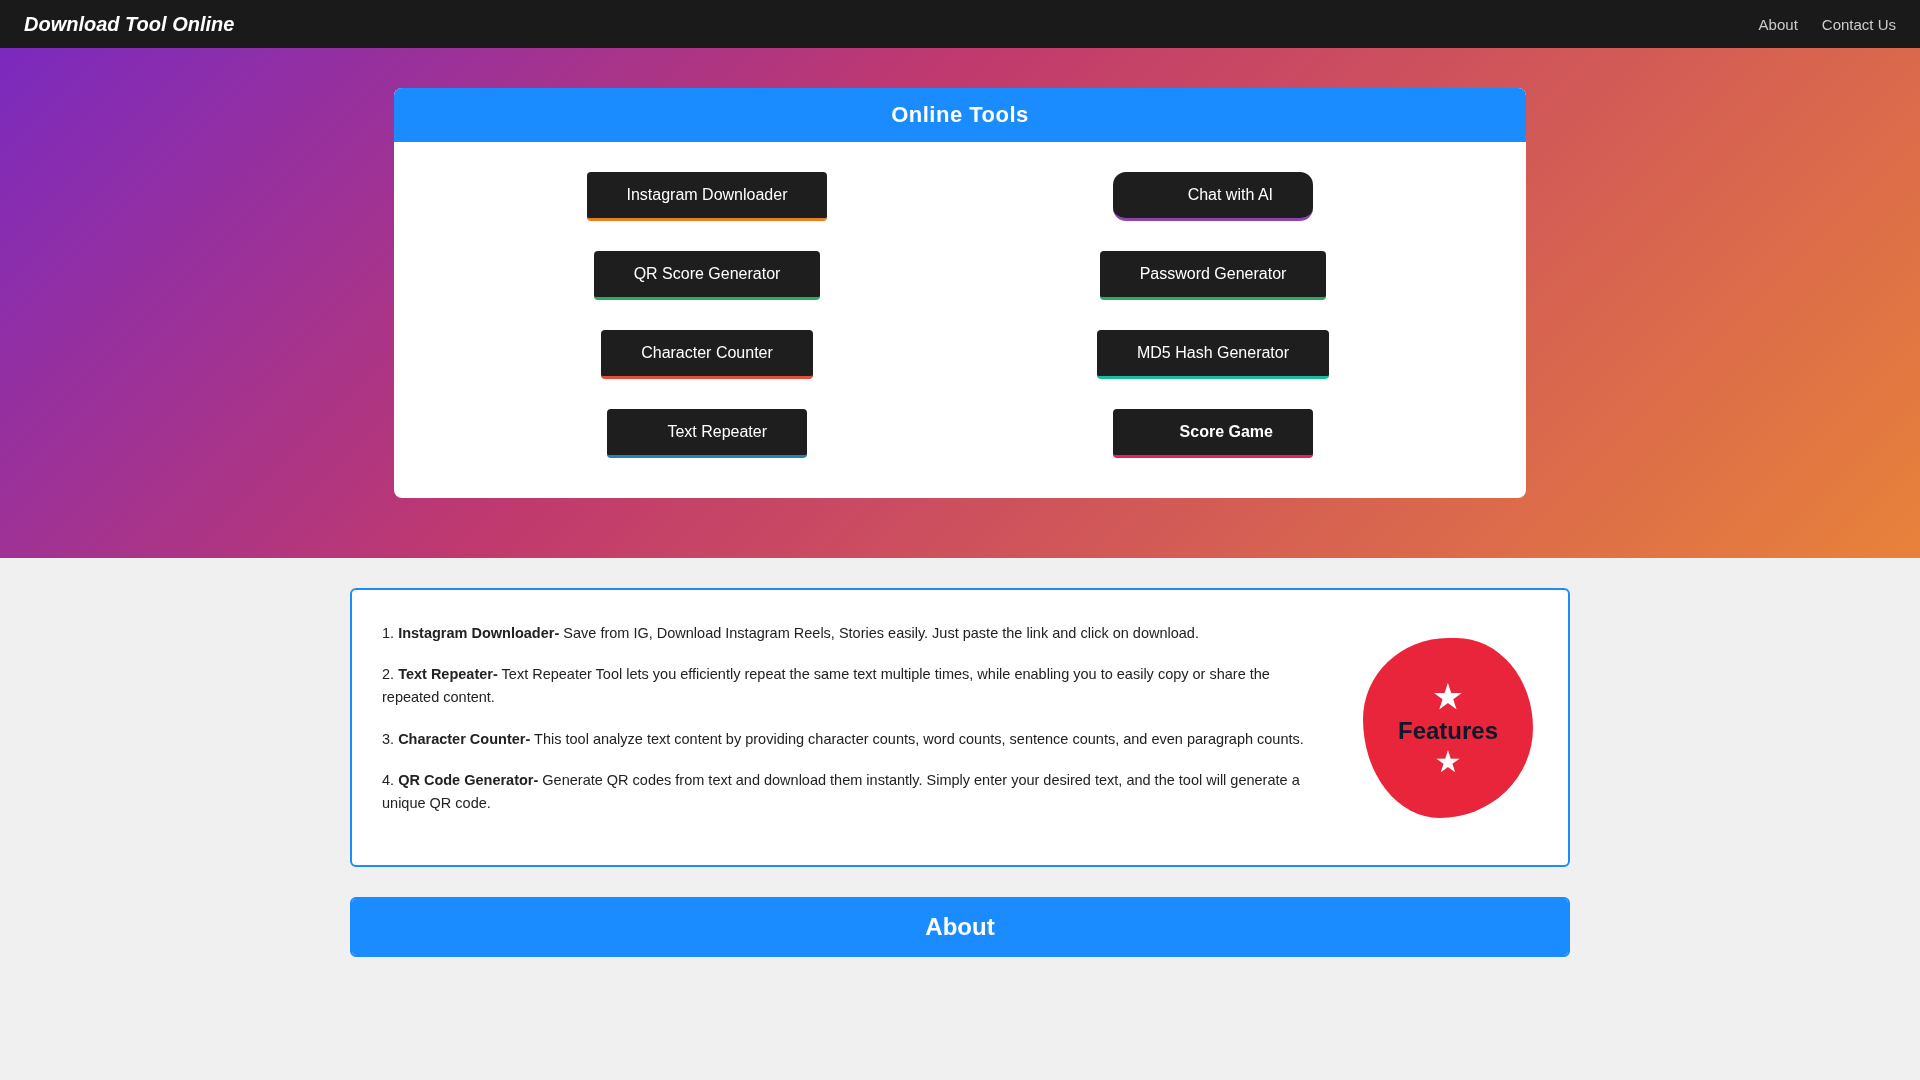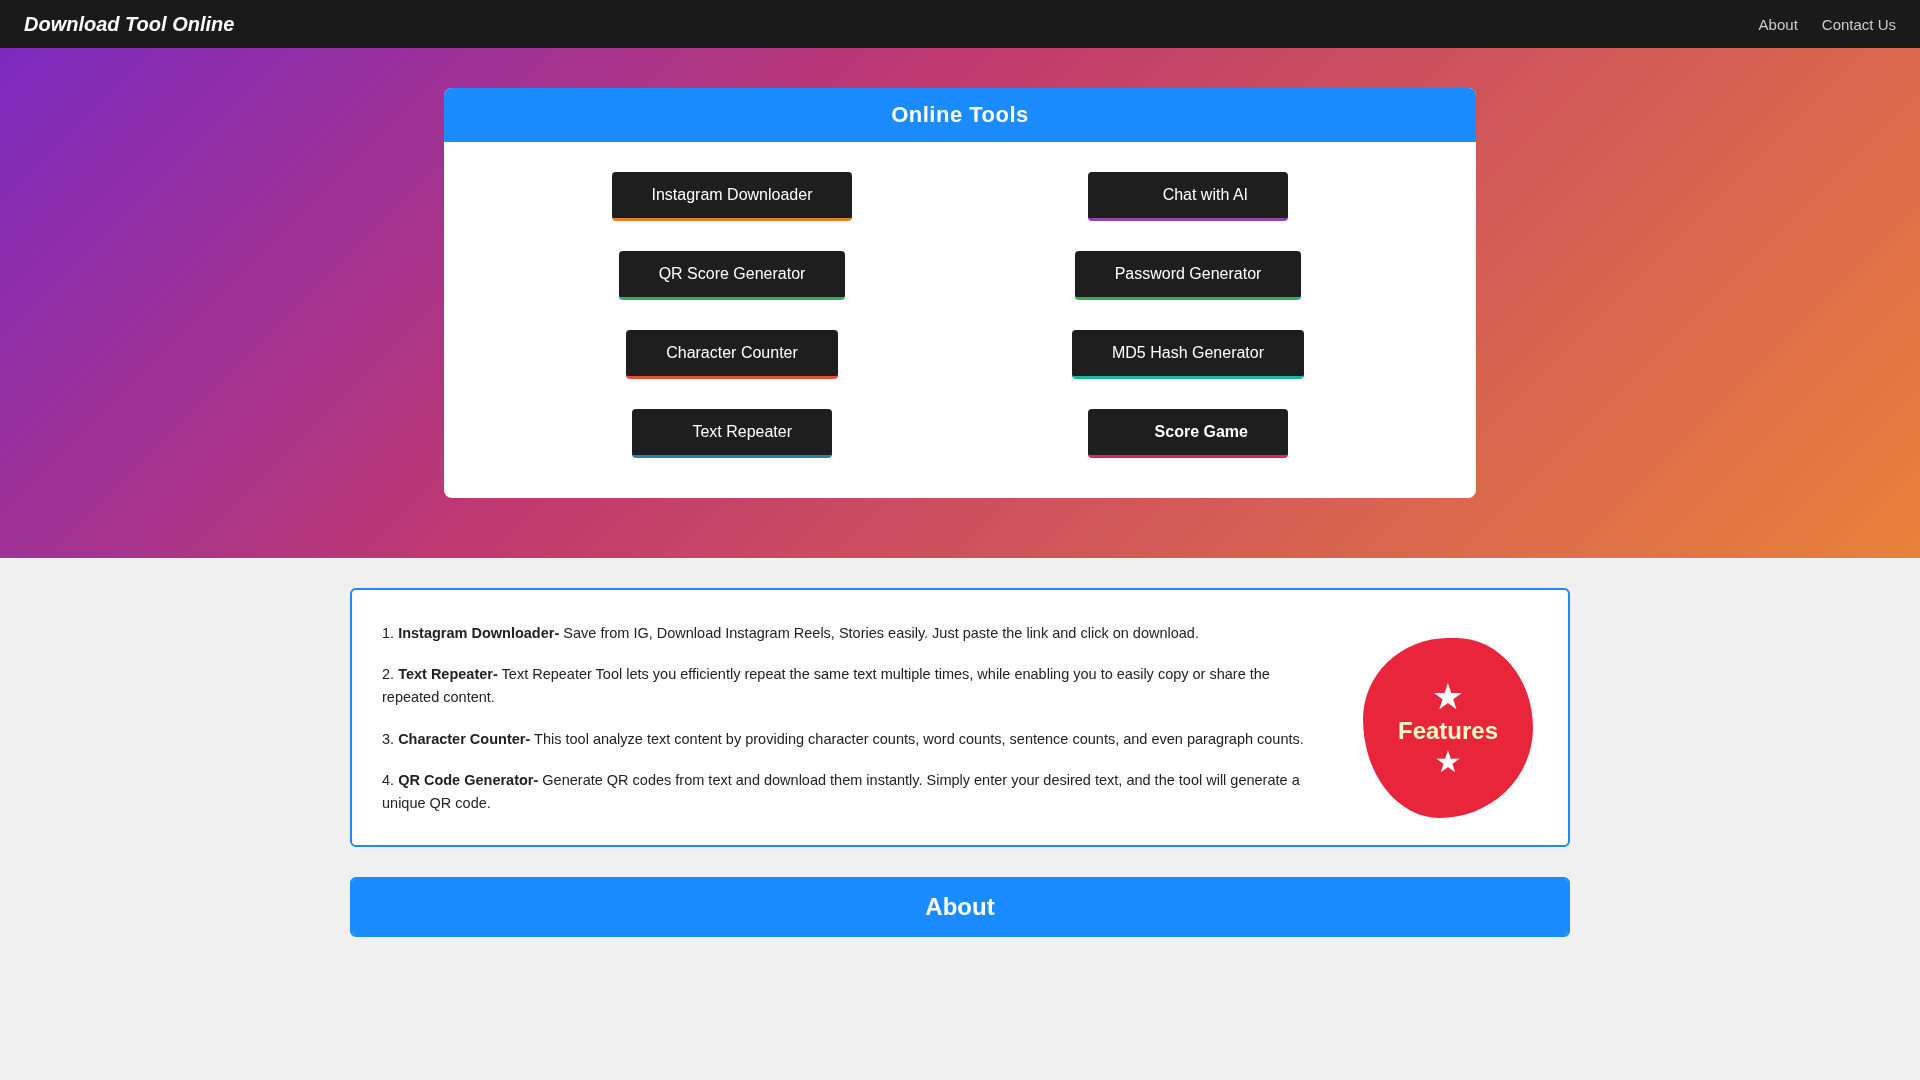--- a/index.html
+++ b/index.html
@@ -43,21 +43,21 @@
       min-height: 460px;
       display: flex;
       align-items: flex-start;
       justify-content: center;
     }
 
     
     .tools-card {
       background: #fff;
       border-radius: 8px;
-      width: 1032px;
+      width: 1132px;
       max-width: 100%;
       overflow: hidden;
     }
     .tools-header {
       background: #1a8cff;
       color: #fff;
       text-align: center;
       padding: 14px;
       font-size: 22px;
       font-weight: bold;
@@ -86,21 +86,21 @@
       text-align: right;
       position: relative;
       transition: background 0.2s;
     }
 
     
     .tool-btn.border-orange { border-bottom: 3px solid #e67e22; }
     .tool-btn.border-green  { border-bottom: 3px solid #27ae60; }
     .tool-btn.border-red    { border-bottom: 3px solid #e74c3c; padding-left: 40px; }
     .tool-btn.border-blue   { border-bottom: 3px solid #2980b9; }
-    .tool-btn.border-purple { border-bottom: 3px solid #8e44ad; }
+    .tool-btn.border-purple { border-bottom: 3px solid #8e44ad; border-radius: 13px; }
     .tool-btn.border-teal   { border-bottom: 3px solid #1abc9c; }
     .tool-btn.border-pink   { border-bottom: 3px solid #e91e63; font-weight: bold; }
 
     
     .section-wrapper {
       max-width: 1340px;
       margin: 0 auto;
       padding: 30px 60px;
     }
     .features-card {
@@ -113,23 +113,22 @@
     .features-header {
       background: #1a8cff;
       color: #fff;
       text-align: center;
       padding: 14px;
       font-size: 24px;
       font-weight: bold;
     }
     .features-body {
       display: flex;
-      padding: 12px 30px;
+      padding: 32px 30px;
       gap: 30px;
-      margin-top: 20px;
     }
     .features-list {
       flex: 1;
     }
     .feature-item {
       font-size: 14.5px;
       color: #222;
       margin-bottom: 18px;
       line-height: 1.6;
     }
@@ -155,21 +154,21 @@
       justify-content: center;
       position: relative;
     }
     .badge-star-top {
       font-size: 36px;
       color: #fff;
       line-height: 1;
       margin-bottom: 2px;
     }
     .badge-text {
-      color: #fef9c3;
+      color: #0f172a;
       font-size: 24px;
       font-weight: bold;
       margin-bottom: 2px;
     }
     .badge-star-bottom {
       font-size: 30px;
       color: #fff;
       line-height: 1;
     }
 

